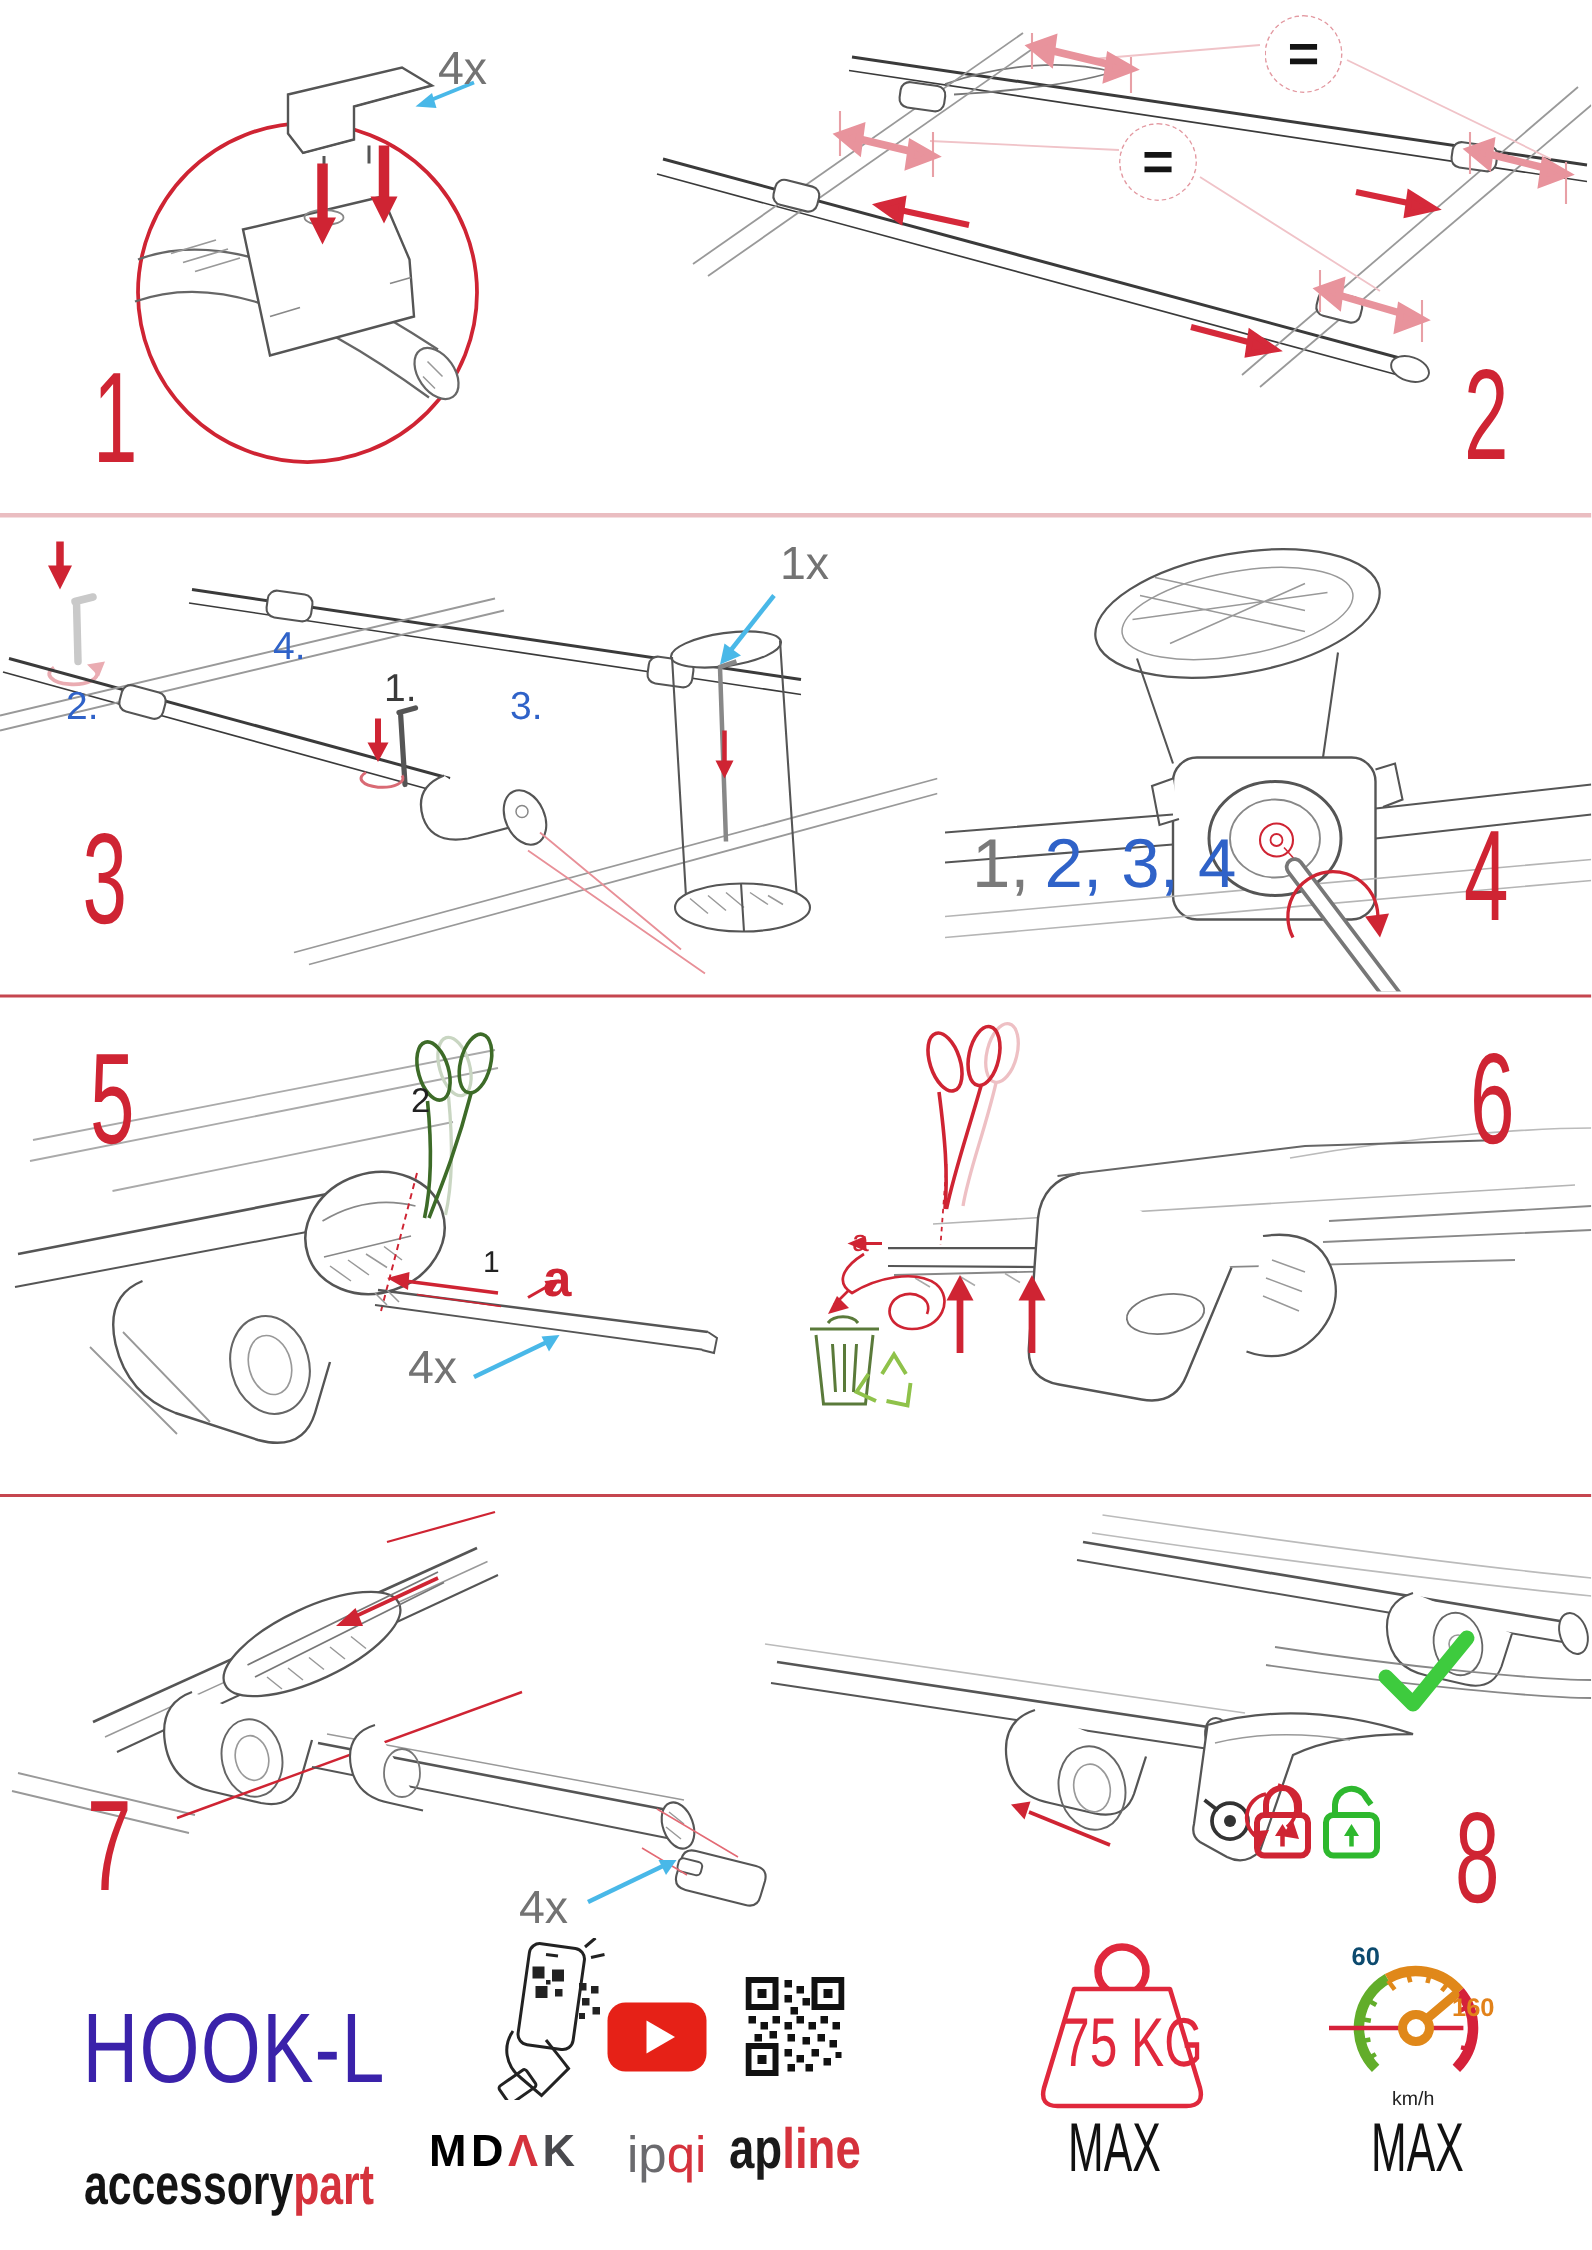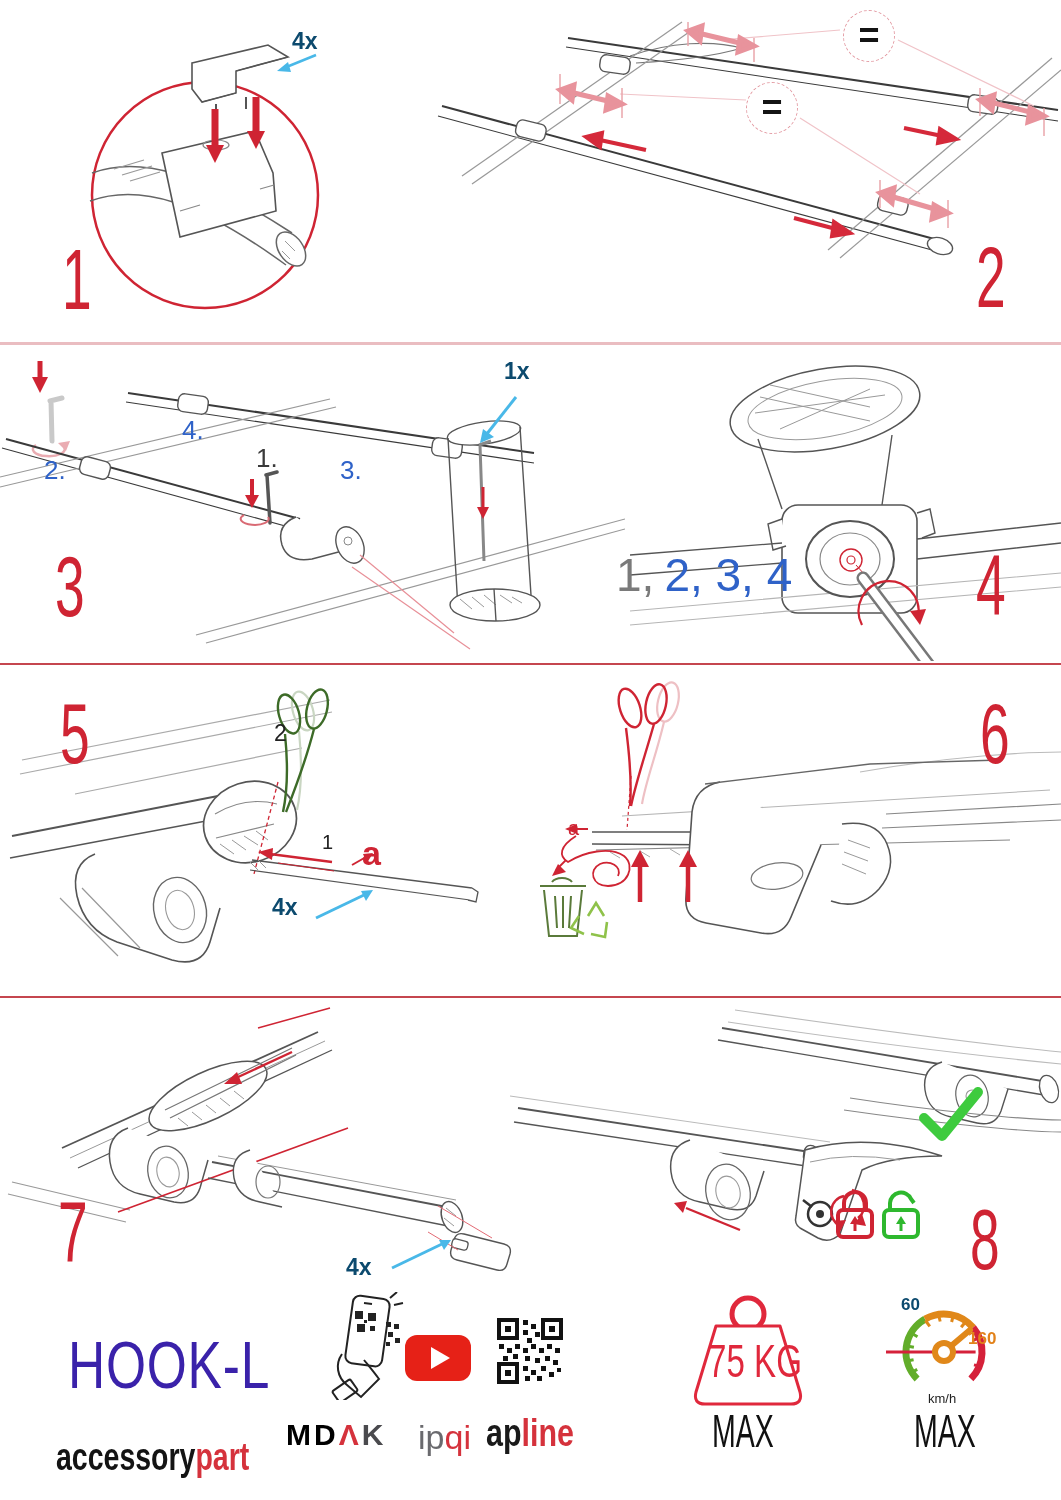--- a/index.html
+++ b/index.html
@@ -2,21 +2,21 @@
 <html><head>
 <meta charset="utf-8">
 <style>
   html,body{margin:0;padding:0;background:#fff;}
   .page{position:relative;width:1061px;height:1500px;background:#ffffff;overflow:hidden;
         font-family:"Liberation Sans",sans-serif;}
   .abs{position:absolute;}
   .lbl{position:absolute;line-height:1;white-space:nowrap;}
   .cx{display:inline-block;transform:scaleX(var(--sx,.62));transform-origin:0 50%;}
   .num{color:#cf2433;font-size:86px;font-weight:500;}
-  .cyan{color:#0c4a6e;font-size:23px;font-weight:700;}
+  .cyan{color:#737373;font-size:31px;font-weight:400;}
   .blue{color:#2f62c8;font-size:26px;font-weight:500;}
   .dark{color:#3a3a3a;font-size:26px;font-weight:500;}
   .divider{position:absolute;left:0;width:1061px;}
   .d1{top:342px;height:3px;background:#eabdc1;}
   .d2{top:663px;height:2px;background:#c5464f;}
   .d3{top:996px;height:2px;background:#c5464f;}
   .eqbadge{position:absolute;width:50px;height:50px;border:1.6px dashed #e39aa2;border-radius:50%;
            display:flex;align-items:center;justify-content:center;
            font-size:36px;font-weight:700;color:#141414;}
   .seq{position:absolute;font-size:46px;font-weight:500;}
@@ -136,21 +136,21 @@
     <ellipse cx="495" cy="258" rx="45" ry="16" stroke="#555" stroke-width="1.4" fill="#fff"></ellipse>
     <path d="M460,252 l12,10 M472,250 l12,10 M484,248 l12,10 M500,248 l12,8 M512,250 l10,6" stroke="#999" stroke-width="1"></path>
     <path d="M494,242 l2,32" stroke="#555" stroke-width="1.4"></path>
     <path d="M479,98 l12,-4 M480,98 l4,116" stroke="#888" stroke-width="3"></path>
     <line x1="483" y1="140" x2="483" y2="162" stroke="#cf2433" stroke-width="3"></line>
     <polygon points="483,172 477,160 489,160" fill="#cf2433"></polygon>
     <path d="M360,208 L454,286 M352,220 L470,302" stroke="#e89098" stroke-width="1.2"></path>
     <line x1="516" y1="50" x2="486" y2="88" stroke="#49b8e8" stroke-width="3"></line>
     <polygon points="480,96 483,82 494,90" fill="#49b8e8"></polygon>
   </svg>
-  <div class="lbl cyan" style="left:504px;top:360px"><span>1x</span></div>
+  <div class="lbl cyan" style="left:520px;top:360px"><span>1x</span></div>
   <div class="lbl blue" style="left:44px;top:457px"><span>2.</span></div>
   <div class="lbl blue" style="left:182px;top:417px"><span>4.</span></div>
   <div class="lbl dark" style="left:256px;top:445px"><span>1.</span></div>
   <div class="lbl blue" style="left:340px;top:457px"><span>3.</span></div>
   <div class="lbl num" style="left:55px;top:543px"><span class="cx">3</span></div>
 
   <svg class="abs" style="left:630px;top:347px" width="431" height="314" viewBox="0 0 431 314">
     <ellipse cx="195" cy="62" rx="96" ry="40" transform="rotate(-10 195 62)" stroke="#555" stroke-width="1.5" fill="#fff"></ellipse>
     <ellipse cx="195" cy="62" rx="78" ry="28" transform="rotate(-10 195 62)" stroke="#999" stroke-width="1" fill="none"></ellipse>
     <path d="M130,50 l110,24 M140,38 l100,22 M150,82 l90,-40 M125,66 l130,-18" stroke="#999" stroke-width="1"></path>
@@ -162,21 +162,21 @@
     <ellipse cx="220" cy="212" rx="44" ry="38" stroke="#555" stroke-width="2" fill="#fff"></ellipse>
     <ellipse cx="220" cy="212" rx="30" ry="26" stroke="#888" stroke-width="1.2" fill="none"></ellipse>
     <circle cx="221" cy="213" r="11" stroke="#cf2433" stroke-width="1.4" fill="none"></circle>
     <circle cx="221" cy="213" r="4" stroke="#cf2433" stroke-width="1.2" fill="none"></circle>
     <line x1="226" y1="218" x2="243" y2="237" stroke="#cf2433" stroke-width="1"></line>
     <path d="M233,231 L302,322 L368,350" stroke="#777" stroke-width="13" fill="none" stroke-linejoin="round" stroke-linecap="round"></path>
     <path d="M233,231 L302,322 L368,350" stroke="#fff" stroke-width="8" fill="none" stroke-linejoin="round" stroke-linecap="round"></path>
     <path d="M232,278 a30,30 0 1 1 56,-8" stroke="#cf2433" stroke-width="2.2" fill="none"></path>
     <polygon points="290,278 280,264 296,262" fill="#cf2433"></polygon>
   </svg>
-  <div class="seq" style="left:616px;top:548px">
+  <div class="seq" style="left:648px;top:548px">
     <span class="g">1,</span><span class="b">2, 3, 4</span>
   </div>
   <div class="lbl num" style="left:976px;top:541px"><span class="cx">4</span></div>
 
   <div class="divider d2"></div>
 
   <svg class="abs" style="left:0;top:664px" width="530" height="333" viewBox="0 0 530 333">
     <path d="M22,96 L330,36 M20,110 L332,48 M75,130 L302,84" stroke="#aaa" stroke-width="1.2"></path>
     <path d="M12,172 L218,132" stroke="#555" stroke-width="1.8"></path>
     <path d="M10,194 L222,154" stroke="#555" stroke-width="1.3"></path>
@@ -341,21 +341,21 @@
     </g>
     <g>
       <path d="M390,210 v-7 a11,11 0 0 1 21,-4 l3,4" stroke="#2eb82e" stroke-width="4" fill="none"></path>
       <rect x="384" y="210" width="34" height="27" rx="5" stroke="#2eb82e" stroke-width="4" fill="none"></rect>
       <line x1="401" y1="222" x2="401" y2="231" stroke="#2eb82e" stroke-width="3"></line>
       <polygon points="401,216 396,224 406,224" fill="#2eb82e"></polygon>
     </g>
   </svg>
   <div class="lbl num" style="left:970px;top:1196px"><span class="cx">8</span></div>
 
-  <div class="lbl" style="left:68px;top:1332px;font-size:66px;font-weight:500;color:#3a22aa;letter-spacing:1px"><span class="cx" style="--sx:.78">HOOK-L</span></div>
+  <div class="lbl" style="left:55px;top:1332px;font-size:66px;font-weight:500;color:#3a22aa;letter-spacing:1px"><span class="cx" style="--sx:.78">HOOK-L</span></div>
   <div class="lbl" style="left:56px;top:1438px;font-size:38px;font-weight:700">
     <span class="cx" style="--sx:.75"><span style="color:#141414">accessory</span><span style="color:#d5323c">part</span></span>
   </div>
 
   <svg class="abs" style="left:322px;top:1292px" width="82" height="108" viewBox="0 0 82 108">
     <g stroke="#222" stroke-width="2" fill="none">
       <rect x="27" y="5" width="37" height="68" rx="7" transform="rotate(8 45 39)"></rect>
       <line x1="42" y1="11" x2="50" y2="12"></line>
       <path d="M20,62 C13,72 15,85 25,93 L39,105 L57,87 C51,79 46,73 42,68"></path>
       <rect x="12" y="92" width="22" height="14" rx="2" transform="rotate(-35 23 99)"></rect>

